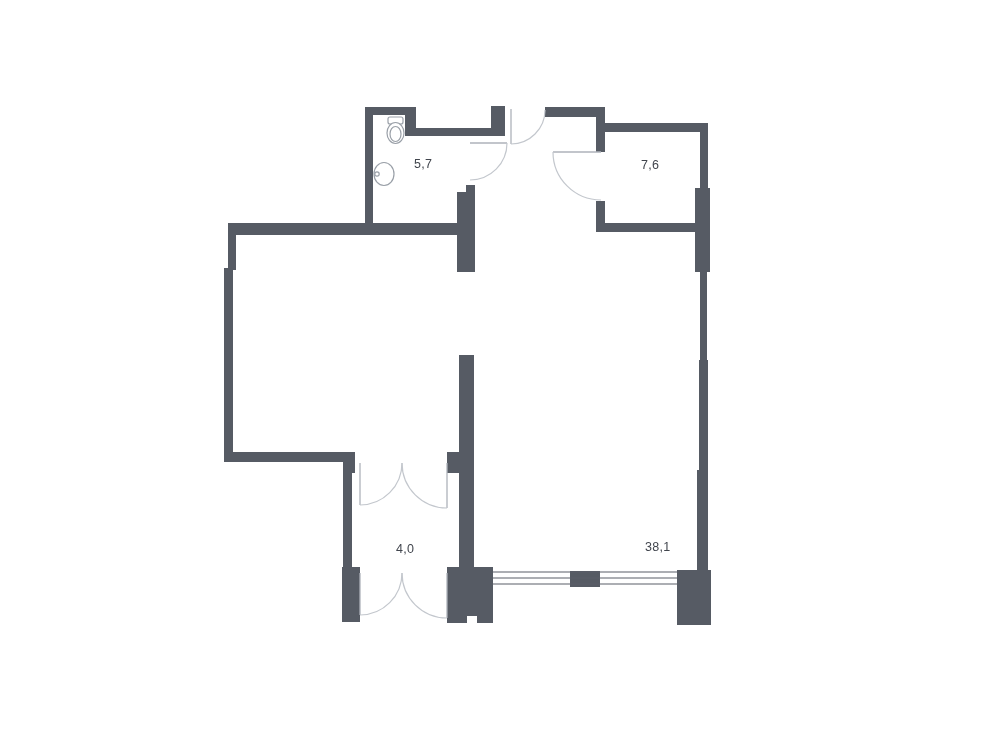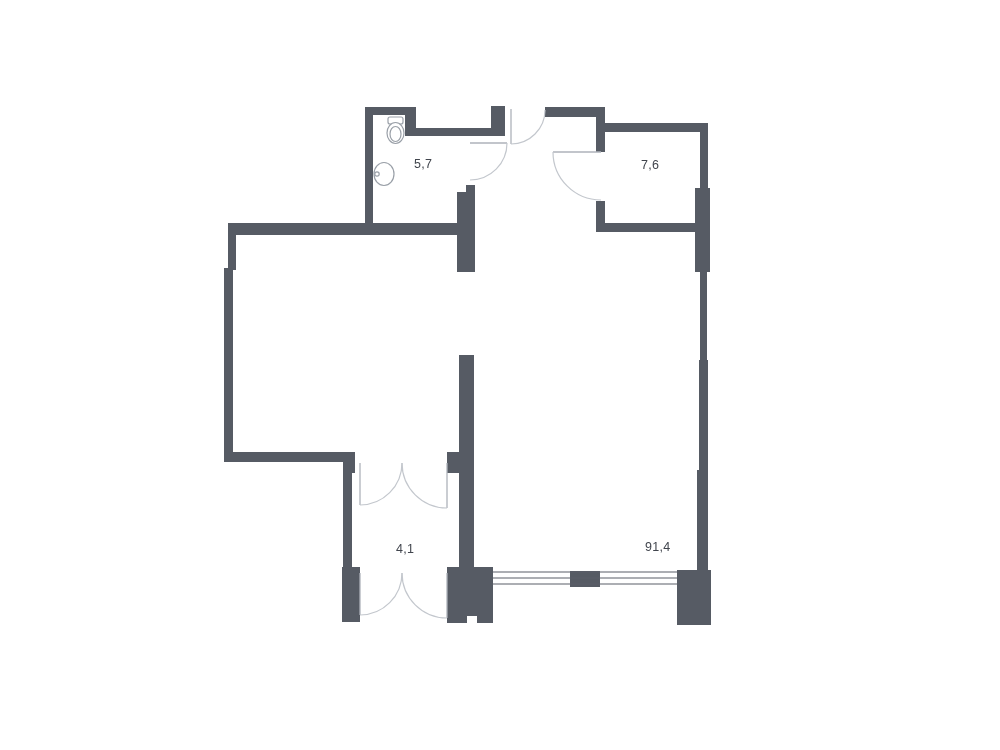--- a/index.html
+++ b/index.html
@@ -107,15 +107,15 @@
       </g>
       <g>
         <ellipse class="fixture" cx="384" cy="174" rx="10" ry="11.5"></ellipse>
         <circle class="fixture" cx="377" cy="174" r="2.2"></circle>
       </g>
     </g>
   </svg>
 
   <span class="room-label" style="left:414px; top:157px;">5,7</span>
   <span class="room-label" style="left:641px; top:158px;">7,6</span>
-  <span class="room-label" style="left:396px; top:542px;">4,1</span>
-  <span class="room-label" style="left:645px; top:540px;">91,4</span>
+  <span class="room-label" style="left:396px; top:542px;">4,0</span>
+  <span class="room-label" style="left:645px; top:540px;">38,1</span>
 </div>
 
 </body></html>

